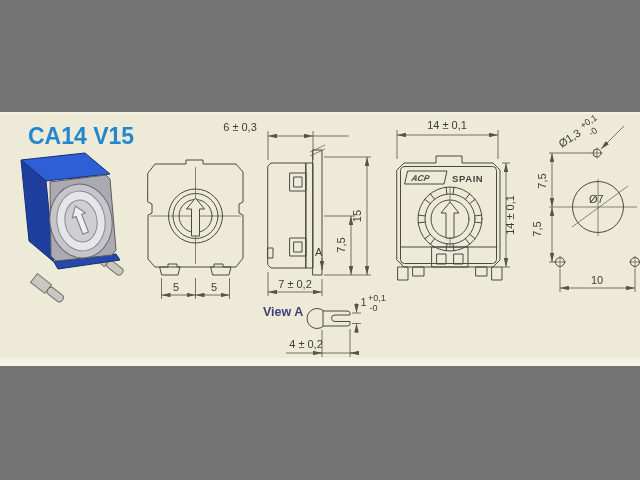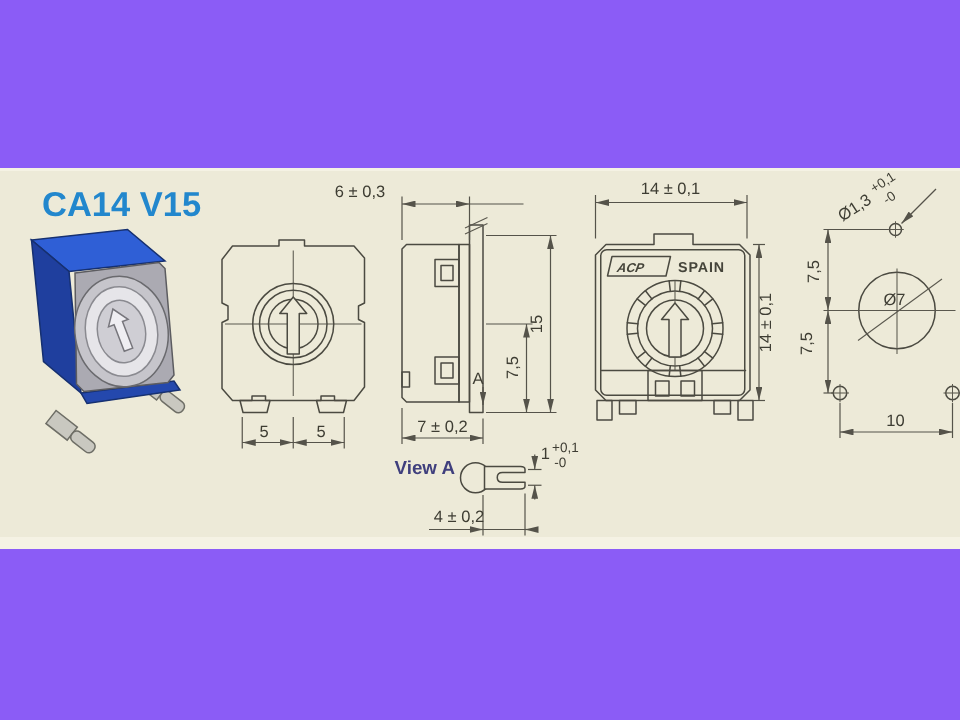--- a/index.html
+++ b/index.html
@@ -1,16 +1,16 @@
 <!DOCTYPE html>
 <html><head>
 <meta charset="utf-8">
 <style>
   html,body{margin:0;padding:0;background:#ffffff;}
-  .stage{position:relative;width:640px;height:480px;background:#8b5cf6;overflow:hidden;
+  .stage{position:relative;width:640px;height:480px;background:#737373;overflow:hidden;
          font-family:"Liberation Sans",sans-serif;}
   svg{position:absolute;top:0;left:0;}
   .ln{stroke:#4b4a41;stroke-width:1;fill:none;stroke-linejoin:round;stroke-linecap:round;}
   .lnf{stroke:#4b4a41;stroke-width:1;fill:#edead8;stroke-linejoin:round;}
   .cl{stroke:#5a584e;stroke-width:.7;fill:none;}
   .dim{stroke:#55534a;stroke-width:.8;fill:none;}
   .dtx{font:11px "Liberation Sans",sans-serif;fill:#3e3d33;}
   .dt9{font:9px "Liberation Sans",sans-serif;fill:#3e3d33;}
   .ttl{font:bold 23px "Liberation Sans",sans-serif;}
   .vla{font:bold 12.5px "Liberation Sans",sans-serif;}

